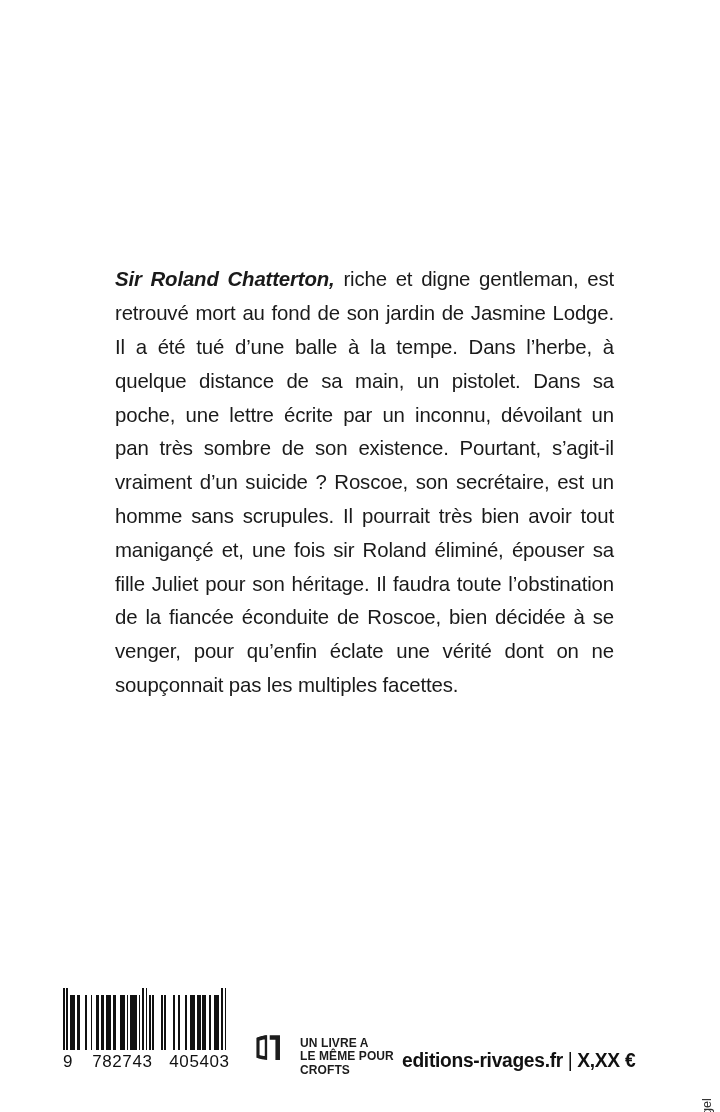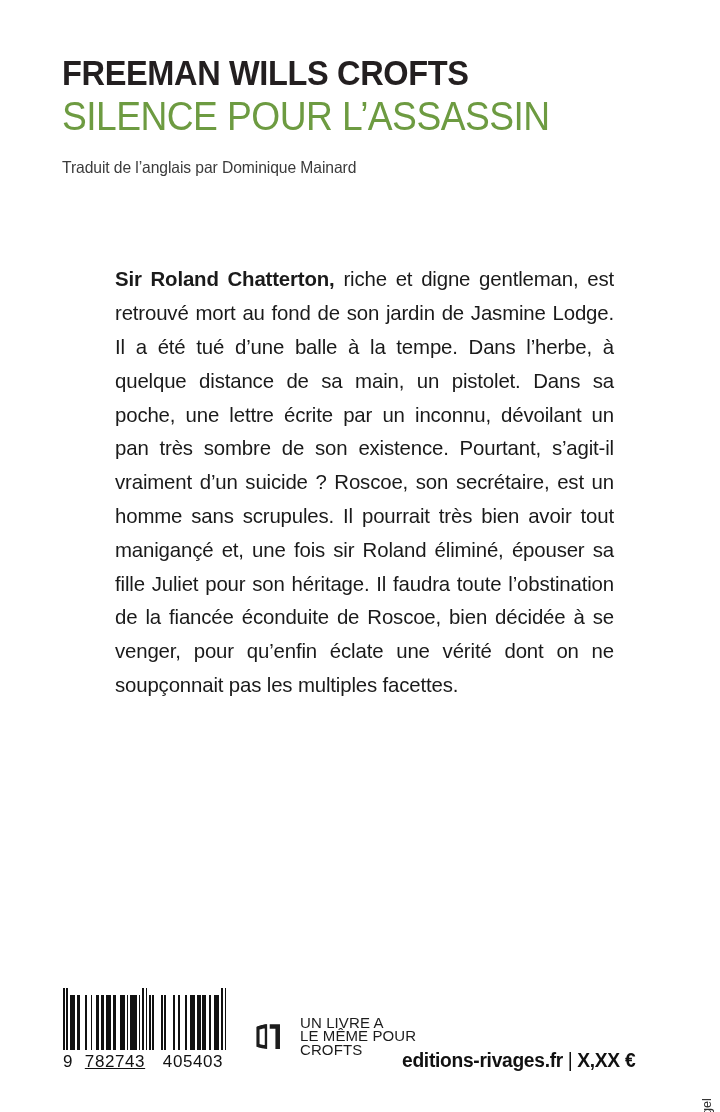--- a/index.html
+++ b/index.html
@@ -68,20 +68,21 @@
     width: 499px;
     font-size: 20.4px;
     line-height: 33.8px;
     color: #1a1a1a;
     text-align: justify;
     text-justify: inter-word;
     letter-spacing: -0.15px;
   }
   .blurb .lead {
     font-weight: bold;
+    font-style: italic;
   }
 
   .tagline {
     position: absolute;
     left: 115px;
     top: 713px;
     width: 499px;
     font-size: 19.5px;
     font-weight: bold;
     color: #151515;
@@ -122,44 +123,45 @@
     margin-top: 2px;
     display: flex;
     font-family: "Liberation Sans", sans-serif;
     font-size: 17px;
     color: #111111;
     letter-spacing: 0.6px;
     height: 20px;
     align-items: center;
   }
   .bc-d1 { width: 14px; text-align: left; }
-  .bc-d2 { width: 76px; text-align: center; margin-left: 0; text-decoration: underline; }
+  .bc-d2 { width: 76px; text-align: center; margin-left: 8px; }
   .bc-d3 { width: 72px; text-align: center; margin-left: 4px; }
 
   
   .prix-logo {
     position: absolute;
     left: 253px;
     top: 36px;
     display: flex;
     align-items: center;
     gap: 9px;
   }
   .prix-mark {
     width: 38px;
     height: 38px;
     flex: 0 0 38px;
   }
   .prix-text {
-    font-size: 15px;
-    font-weight: normal;
+    font-size: 12px;
+    font-weight: bold;
     line-height: 13.4px;
     color: #1c1c1c;
     letter-spacing: 0.1px;
     white-space: nowrap;
+    margin-top: 21px;
   }
 
   
   .publisher-line {
     position: absolute;
     left: 402px;
     top: 1049px;
     font-size: 20px;
     font-weight: bold;
     color: #111111;
@@ -184,25 +186,20 @@
     color: #2d2d2d;
     white-space: nowrap;
     letter-spacing: 0.1px;
   }
 </style>
 </head>
 <body>
 
 <div class="page">
 
-  <div class="header">
-    <div class="author-name">FREEMAN WILLS CROFTS</div>
-    <div class="book-title">SILENCE POUR L’ASSASSIN</div>
-    <div class="translator">Traduit de l’anglais par Dominique Mainard</div>
-  </div>
 
   <p class="blurb">
     <span class="lead">Sir Roland Chatterton,</span><span> riche et digne gentleman, est retrouvé mort au fond de son jardin de Jasmine Lodge. Il a été tué d’une balle à la tempe. Dans l’herbe, à quelque distance de sa main, un pistolet. Dans sa poche, une lettre écrite par un inconnu, dévoilant un pan très sombre de son existence. Pourtant, s’agit-il vraiment d’un suicide ? Roscoe, son secrétaire, est un homme sans scrupules. Il pourrait très bien avoir tout manigançé et, une fois sir Roland éliminé, épouser sa fille Juliet pour son héritage. Il faudra toute l’obstination de la fiancée éconduite de Roscoe, bien décidée à se venger, pour qu’enfin éclate une vérité dont on ne soupçonnait pas les multiples facettes.</span>
   </p>
 
 
   <div class="footer">
 
     <div class="barcode-block">
       <div class="barcode-bars" id="barcode-bars">

